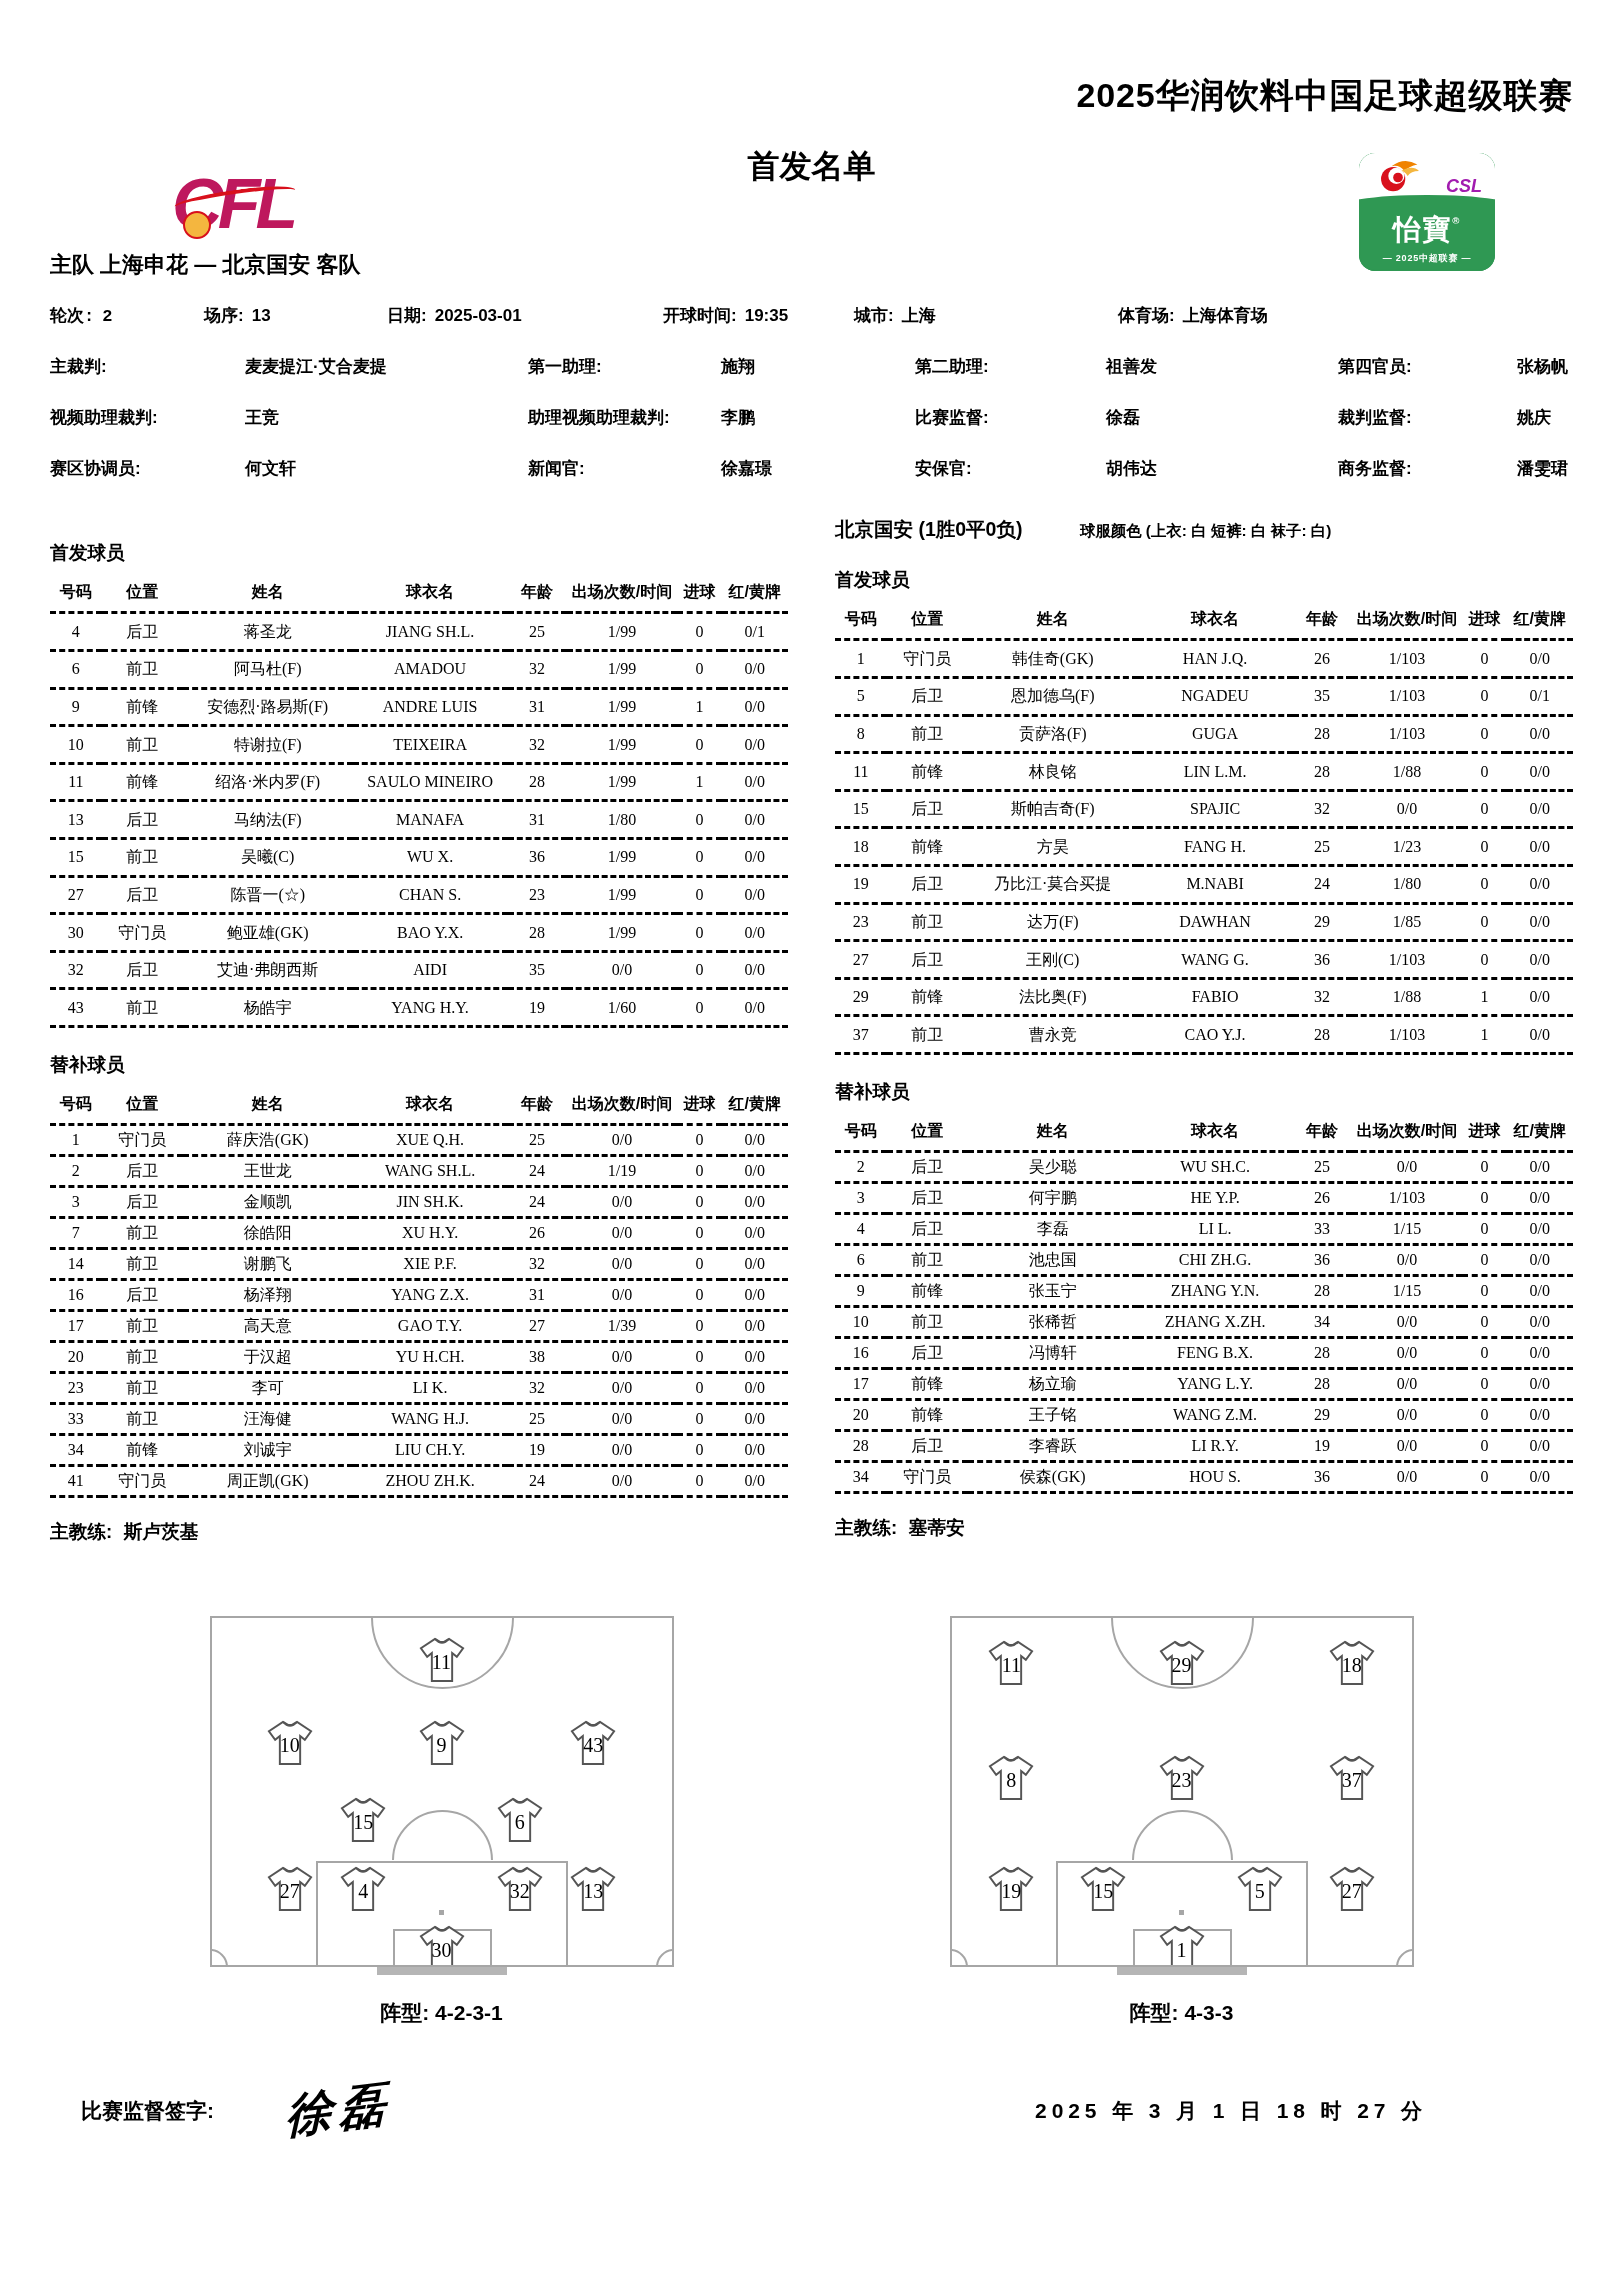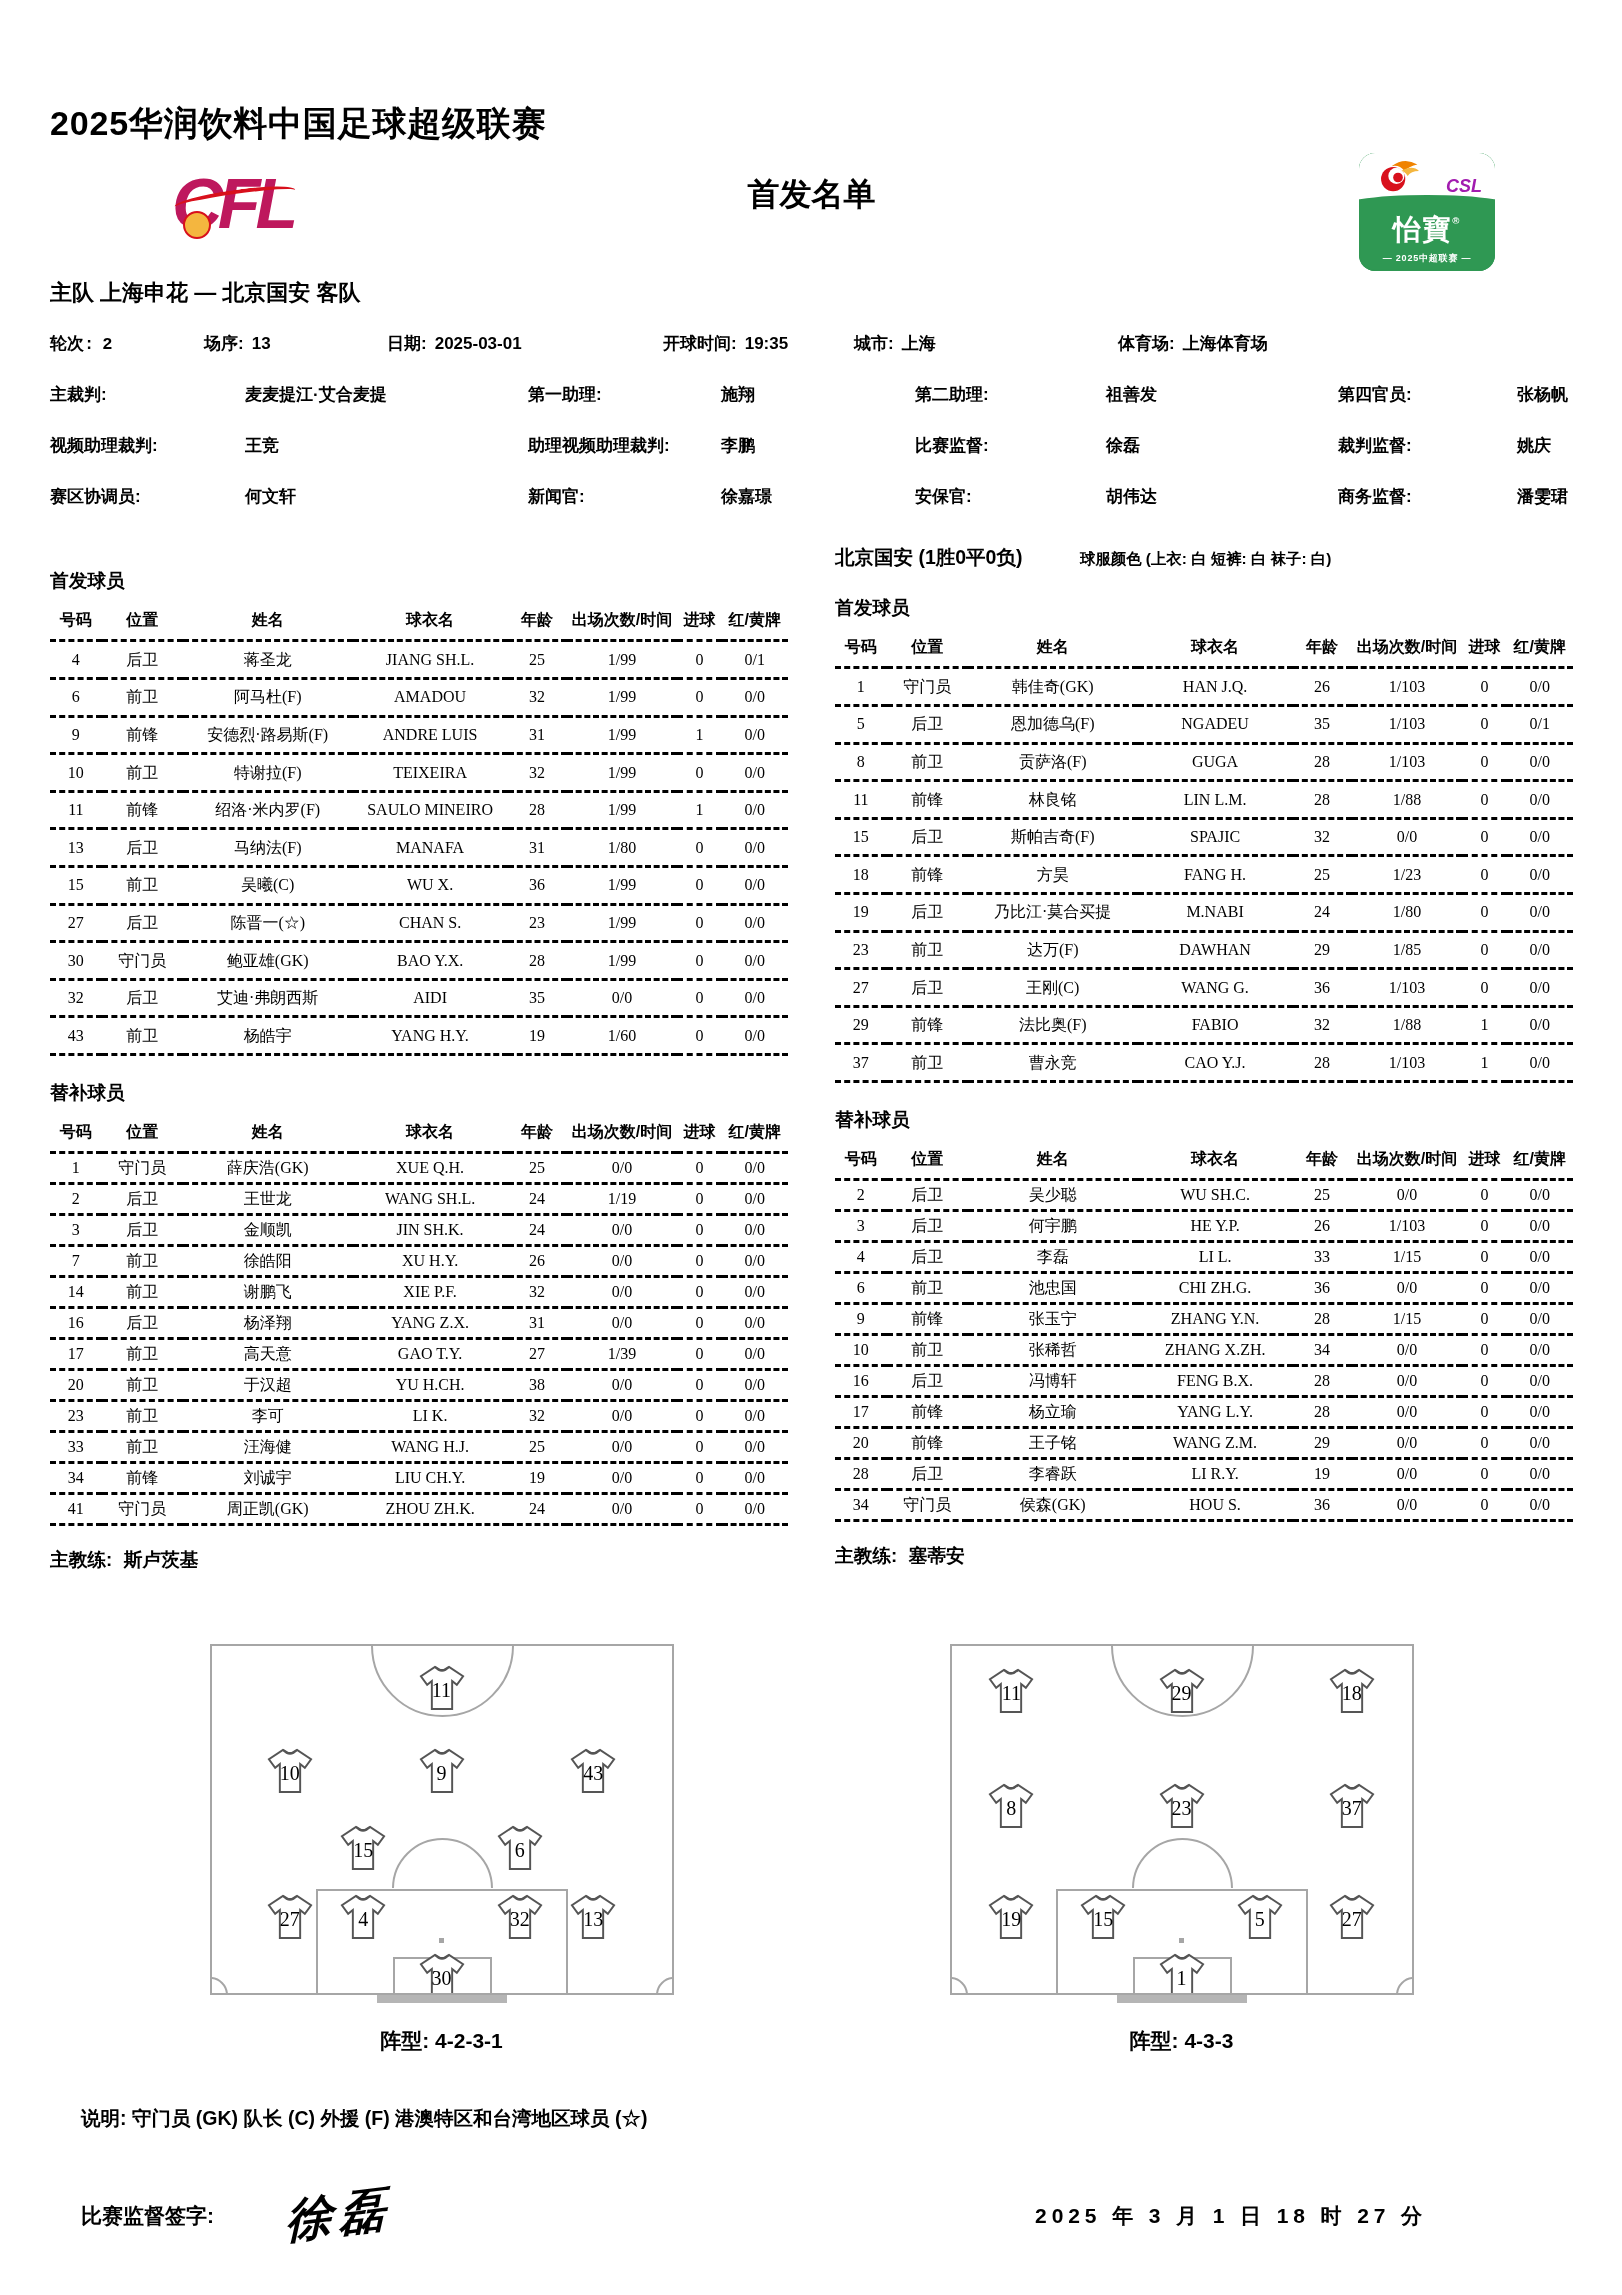--- a/index.html
+++ b/index.html
@@ -1,21 +1,21 @@
 <!DOCTYPE html>
 <html style="font-size:13px"><head>
 <meta charset="utf-8">
 <style>
   html,body{margin:0;padding:0;background:#ffffff;}
   body{width:1623px;height:2295px;overflow:hidden;position:relative;color:#000;
        font-family:"Liberation Serif","DejaVu Serif",serif;}
   .page{position:relative;width:100%;height:100%;padding:0 50px;box-sizing:border-box;}
 
   
-  .title{ text-align:left;font:bold 34px/1.2 "Liberation Sans","DejaVu Sans",sans-serif;padding-top:103px;letter-spacing:0.8px;}
+  .title{ text-align:right;font:bold 34px/1.2 "Liberation Sans","DejaVu Sans",sans-serif;padding-top:75px;letter-spacing:0.8px;}
   .subtitle{text-align:center;font:bold 32px/1.2 "Liberation Sans","DejaVu Sans",sans-serif;margin-top:31px;}
   .cfl-logo{position:absolute;left:172px;top:169px;width:138px;height:105px;}
   .cfl-text{font:bold italic 70px/1 "Liberation Sans",sans-serif;color:#be185d;letter-spacing:-4.9px;}
   .cfl-ball{position:absolute;left:11.4px;top:42px;width:24px;height:24px;border-radius:50%;
             background:#f4b63f;border:2.4px solid #d8101c;}
   .cfl-swoosh{position:absolute;left:1.6px;top:21px;width:122px;height:13px;border-top:4.9px solid #d8101c;
             border-radius:50%;transform:rotate(-8deg);}
   .csl-badge{position:absolute;right:128px;top:153px;width:136px;height:118px;border-radius:16px;
              background:#2f9853;overflow:hidden;box-shadow:0 0 0 1.6px #2f9853 inset;}
   .csl-top{position:relative;background:#fff;height:52px;}
@@ -945,21 +945,20 @@
             <span class="jnum">1</span>
           </div>
         </div>
       <div class="goal-bar"></div>
       <div class="formation-caption">
         <span>阵型:</span> <span>4-3-3</span>
       </div>
     </div>
   </div>
 
-  <div class="note">说明: 守门员 (GK) 队长 (C) 外援 (F) 港澳特区和台湾地区球员 (☆)</div>
 
   <div class="sign-row">
     <span class="sign-label">比赛监督签字:</span>
     <span class="sign-name">徐磊</span>
     <span class="date-line">2025 年 3 月 1 日 18 时 27 分</span>
   </div>
 
 </div>
 
 

